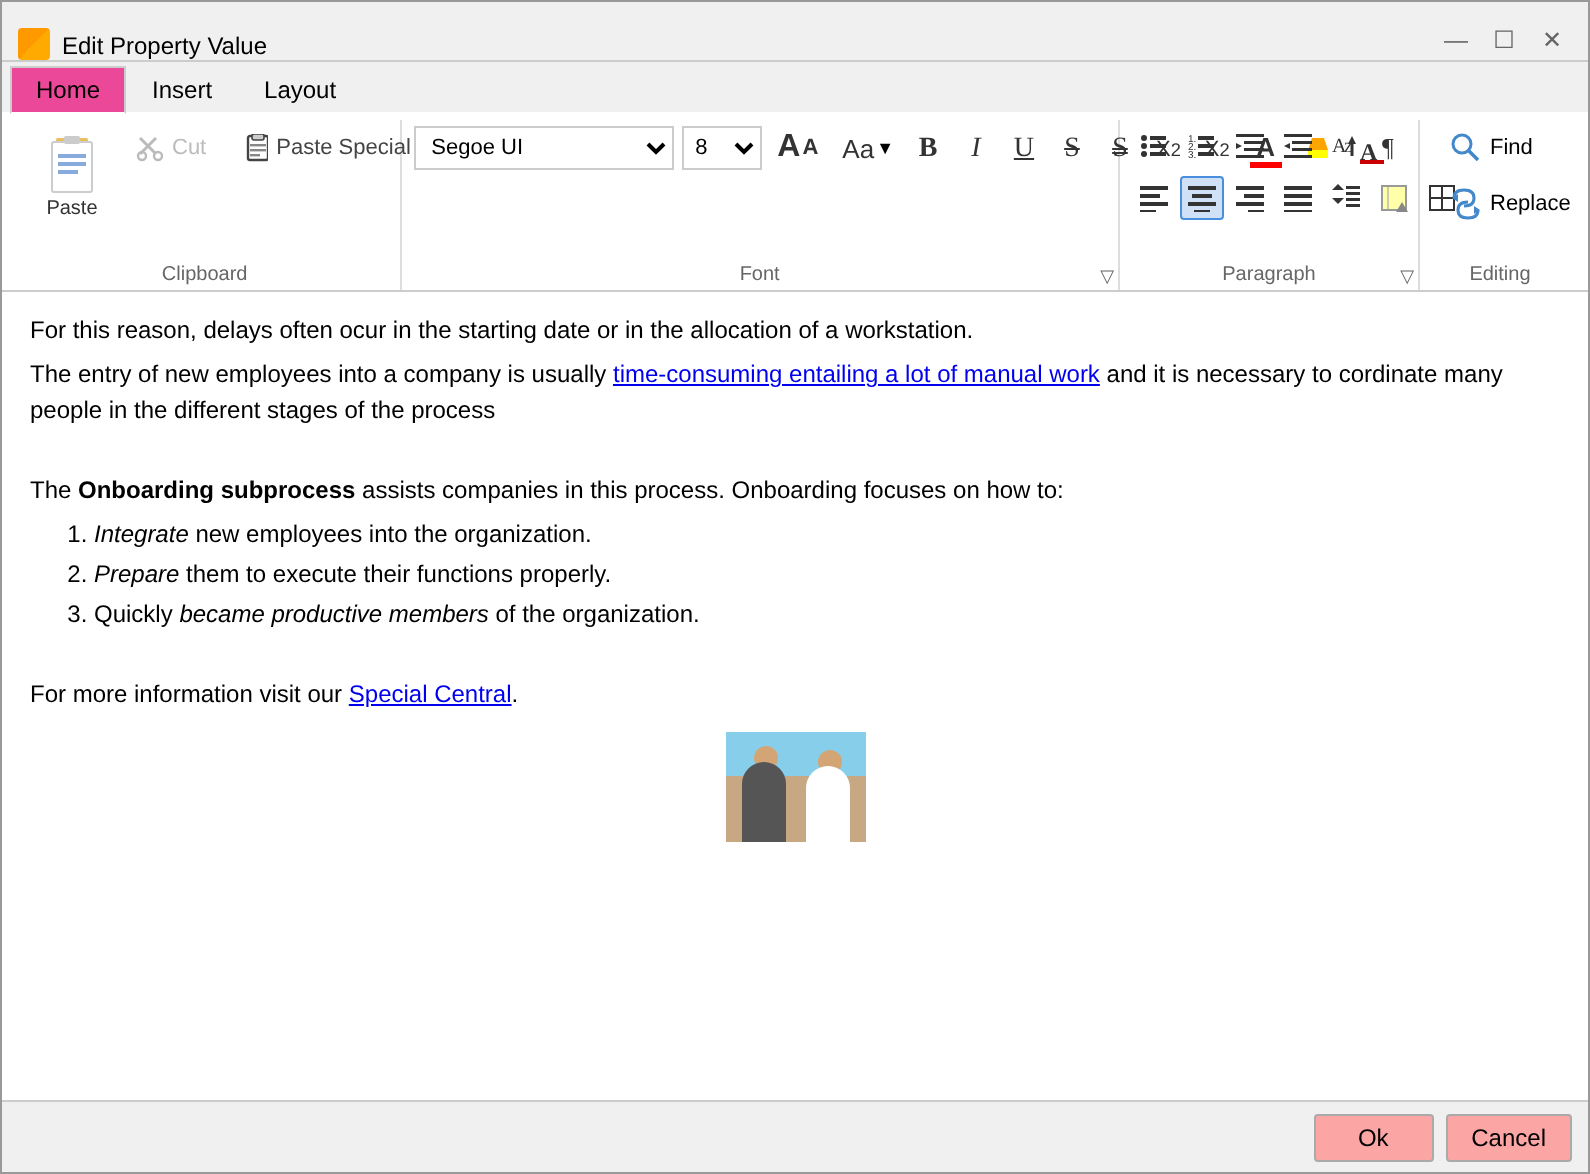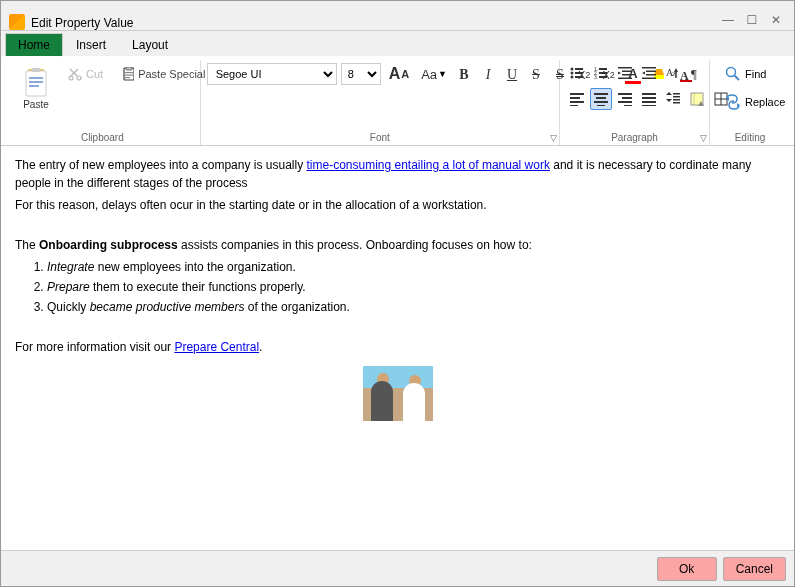--- a/index.html
+++ b/index.html
@@ -70,21 +70,21 @@
     .ribbon-tab {
       padding: 4px 12px;
       font-size: 12px;
       cursor: pointer;
       border: 1px solid transparent;
       border-bottom: none;
       margin-top: 2px;
     }
     
     .ribbon-tab.active {
-      background: #15803d;
+      background: #ec4899;
       border-color: #ccc;
       border-bottom: 1px solid white;
       margin-bottom: -1px;
       z-index: 1;
       text-align: right;
     }
     
     
     .ribbon {
       background: white;
@@ -651,36 +651,36 @@
           </svg>
           <span>Replace</span>
         </div>
       </div>
       <span class="ribbon-group-label">Editing</span>
     </div>
 
   </div>
 
   <div class="content-area">
+    <p>For this reason, delays often ocur in the starting date or in the allocation of a workstation.</p>
     <p>
       The entry of new employees into a company is usually <span class="link">time-consuming entailing a lot of manual work</span> and it is necessary to cordinate many people in the different stages of the process
     </p>
-    <p>For this reason, delays often ocur in the starting date or in the allocation of a workstation.</p>
     <br>
     <p>
       The <strong>Onboarding subprocess</strong> assists companies in this process. Onboarding focuses on how to:
     </p>
     <ol class="content-list">
       <li><em>Integrate</em> new employees into the organization.</li>
       <li><em>Prepare</em> them to execute their functions properly.</li>
       <li>Quickly <em>became productive members</em> of the organization.</li>
     </ol>
     <br>
     <p>
-      For more information visit our <span class="link">Prepare Central</span>.
+      For more information visit our <span class="link">Special Central</span>.
     </p>
     <div style="text-align:center; margin-top: 10px;">
       <div class="image-placeholder">
         <div class="img-content">
           <div class="img-person1-head"></div>
           <div class="img-person1"></div>
           <div class="img-person2-head"></div>
           <div class="img-person2"></div>
         </div>
       </div>

